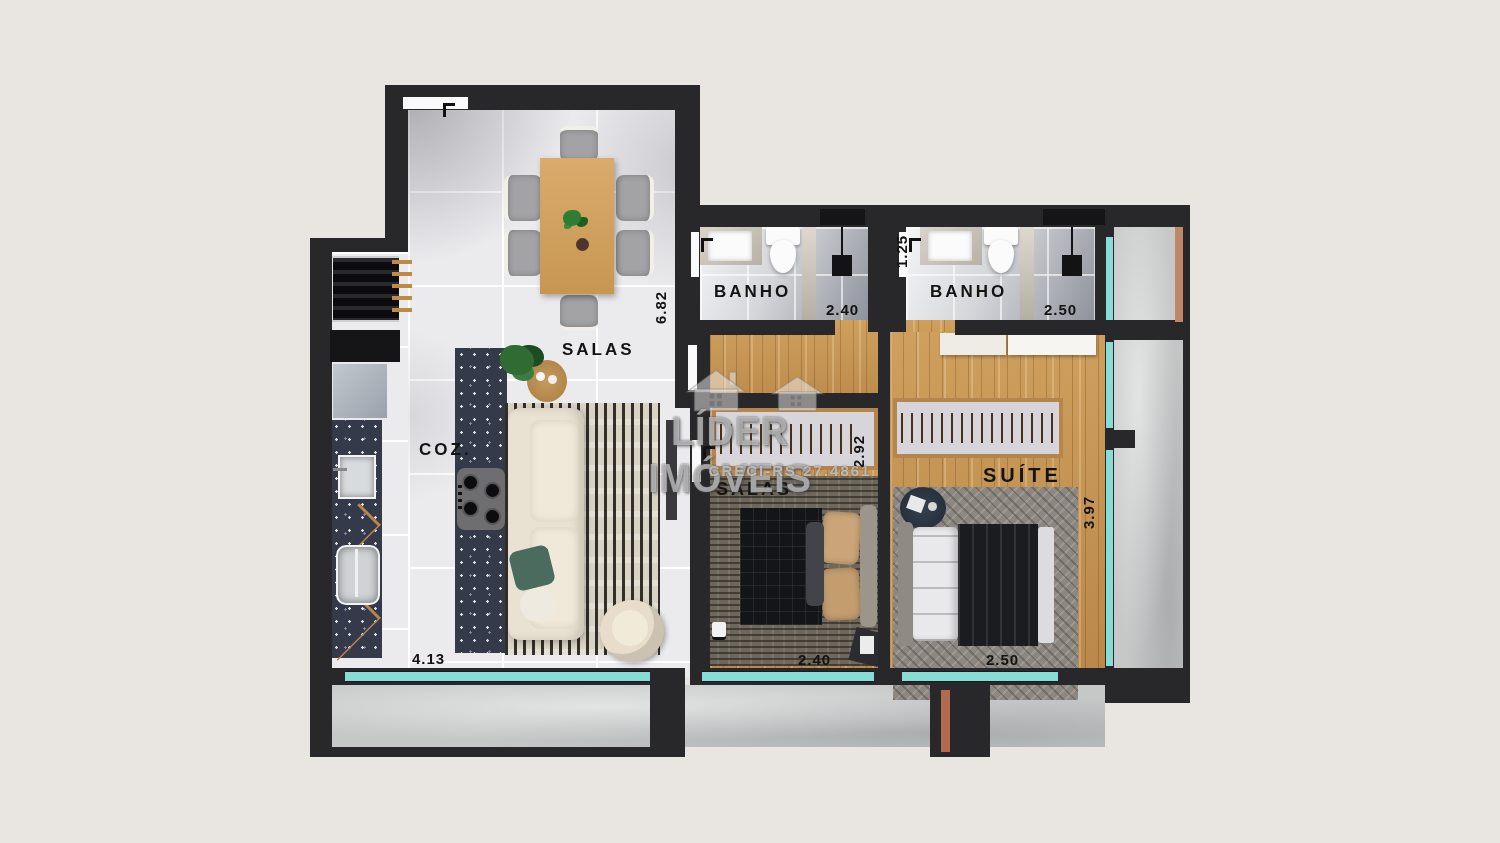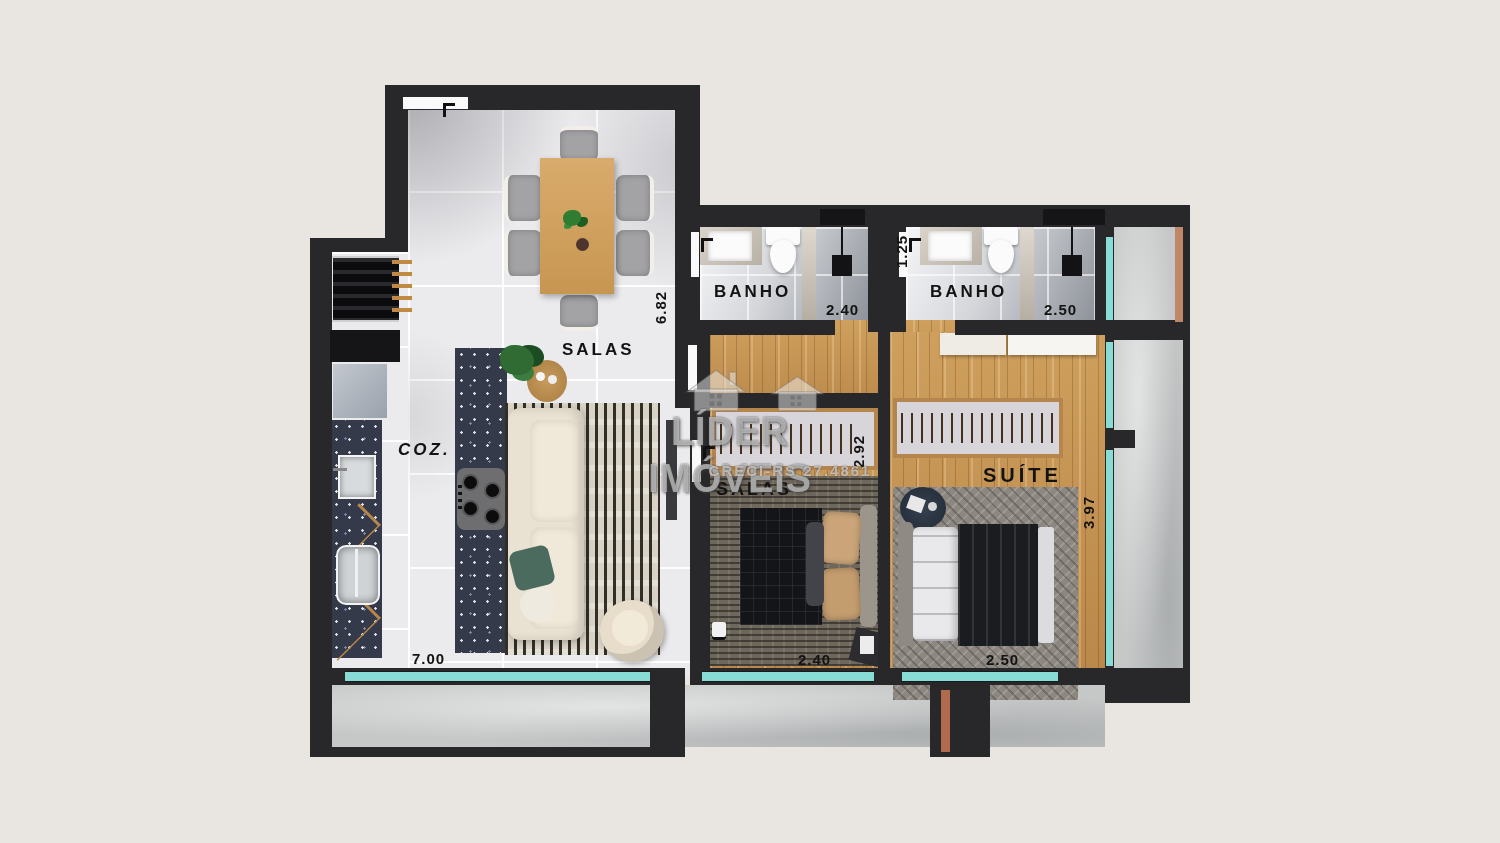--- a/index.html
+++ b/index.html
@@ -196,33 +196,33 @@
   <div class="dmark" style="left:443px;top:103px;"></div>
   <div class="doorstrip" style="left:688px;top:345px;width:9px;height:45px;"></div>
   <div class="doorstrip" style="left:691px;top:232px;width:8px;height:45px;"></div>
   <div class="dmark" style="left:701px;top:238px;"></div>
   <div class="doorstrip" style="left:899px;top:232px;width:8px;height:45px;"></div>
   <div class="dmark" style="left:909px;top:238px;"></div>
   <div class="doorstrip" style="left:692px;top:440px;width:9px;height:42px;"></div>
   <div class="dmark" style="left:703px;top:446px;"></div>
 
   <div class="lbl room" style="left:562px;top:340px;">SALAS</div>
-  <div class="lbl room" style="left:398px;top:440px;font-style:italic;">COZ.</div>
+  <div class="lbl room" style="left:419px;top:440px;">COZ.</div>
   <div class="lbl room" style="left:714px;top:282px;">BANHO</div>
   <div class="lbl room" style="left:930px;top:282px;">BANHO</div>
   <div class="lbl room" style="left:716px;top:479px;font-size:18px;">SALAS</div>
   <div class="lbl room" style="left:983px;top:464px;font-size:20px;letter-spacing:4px;">SUÍTE</div>
 
   <div class="lbl vlbl" style="left:652px;top:278px;height:46px;">6.82</div>
   <div class="lbl" style="left:826px;top:301px;">2.40</div>
   <div class="lbl vlbl" style="left:893px;top:226px;height:42px;">1.25</div>
   <div class="lbl" style="left:1044px;top:301px;">2.50</div>
   <div class="lbl vlbl" style="left:850px;top:422px;height:46px;">2.92</div>
   <div class="lbl vlbl" style="left:1080px;top:483px;height:46px;">3.97</div>
-  <div class="lbl" style="left:412px;top:650px;">7.00</div>
+  <div class="lbl" style="left:412px;top:650px;">4.13</div>
   <div class="lbl" style="left:798px;top:651px;">2.40</div>
   <div class="lbl" style="left:986px;top:651px;">2.50</div>
 
   <div class="wm" style="left:585px;top:366px;width:290px;height:110px;text-decoration:underline;">
     <svg width="170" height="48" viewBox="0 0 180 50" style="position:absolute;left:100px;top:0;">
       <g fill="rgba(238,238,238,0.5)" stroke="rgba(110,110,110,0.35)" stroke-width="1.5">
         <rect x="47" y="6" width="7" height="14"></rect>
         <polygon points="2,27 33,4 64,27"></polygon>
         <rect x="10" y="24" width="46" height="23"></rect>
         <polygon points="92,29 119,11 146,29"></polygon>

